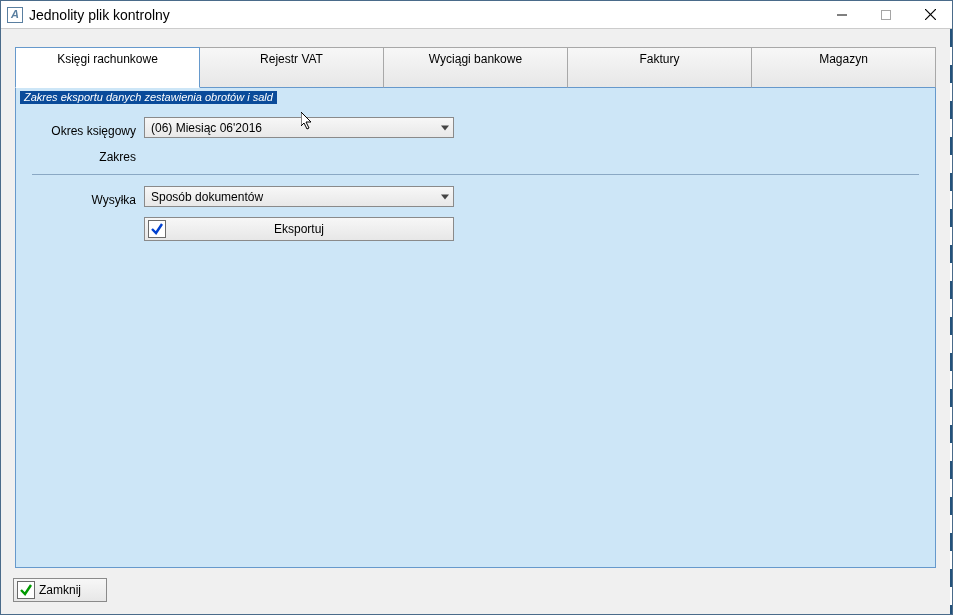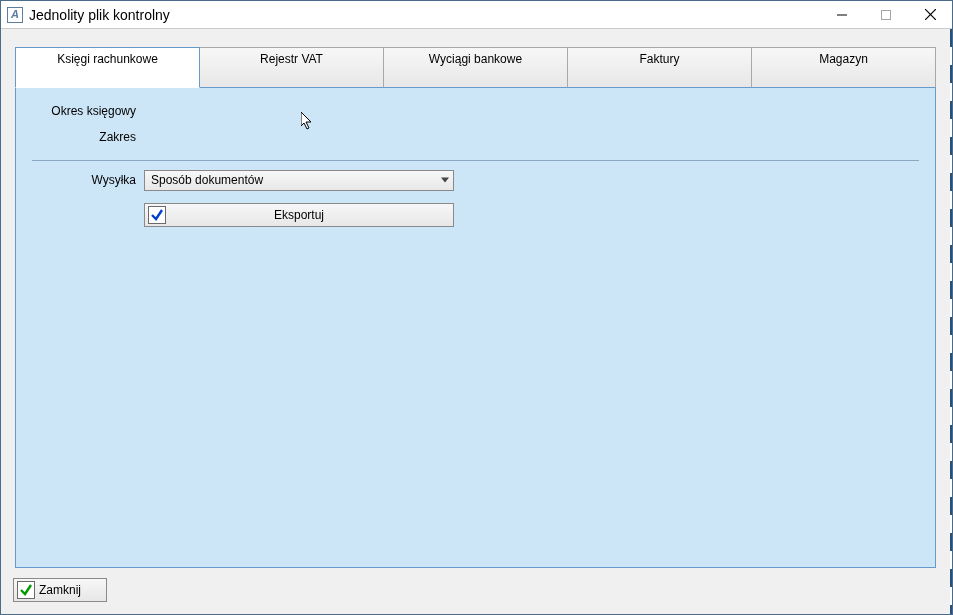--- a/index.html
+++ b/index.html
@@ -111,21 +111,21 @@
       padding: 0 4px 1px 4px;
       margin-left: 4px;
       margin-top: 0;
     }
 
     .form-area {
       padding: 8px 16px 0 16px;
     }
     .form-row {
       display: flex;
-      align-items: center;
+      align-items: flex-end;
       height: 26px;
     }
     .form-label {
       width: 112px;
       text-align: right;
       padding-right: 8px;
       color: #000;
     }
     .combo {
       width: 310px;
@@ -279,24 +279,29 @@
 
     <div class="tabs-row">
       <div class="tab active">Księgi rachunkowe</div>
       <div class="tab">Rejestr VAT</div>
       <div class="tab">Wyciągi bankowe</div>
       <div class="tab">Faktury</div>
       <div class="tab">Magazyn</div>
     </div>
 
     <div class="panel">
+      <span class="section-label">Zakres eksportu danych zestawienia obrotów i sald</span>
 
       <div class="form-area">
         <div class="form-row">
           <div class="form-label">Okres księgowy</div>
+          <div class="combo">
+            <span>(06) Miesiąc 06'2016</span>
+            <span class="caret"></span>
+          </div>
         </div>
         <div class="form-row">
           <div class="form-label">Zakres</div>
         </div>
       </div>
 
       <hr class="divider">
 
       <div class="form-area" style="padding-top:0;">
         <div class="form-row">

